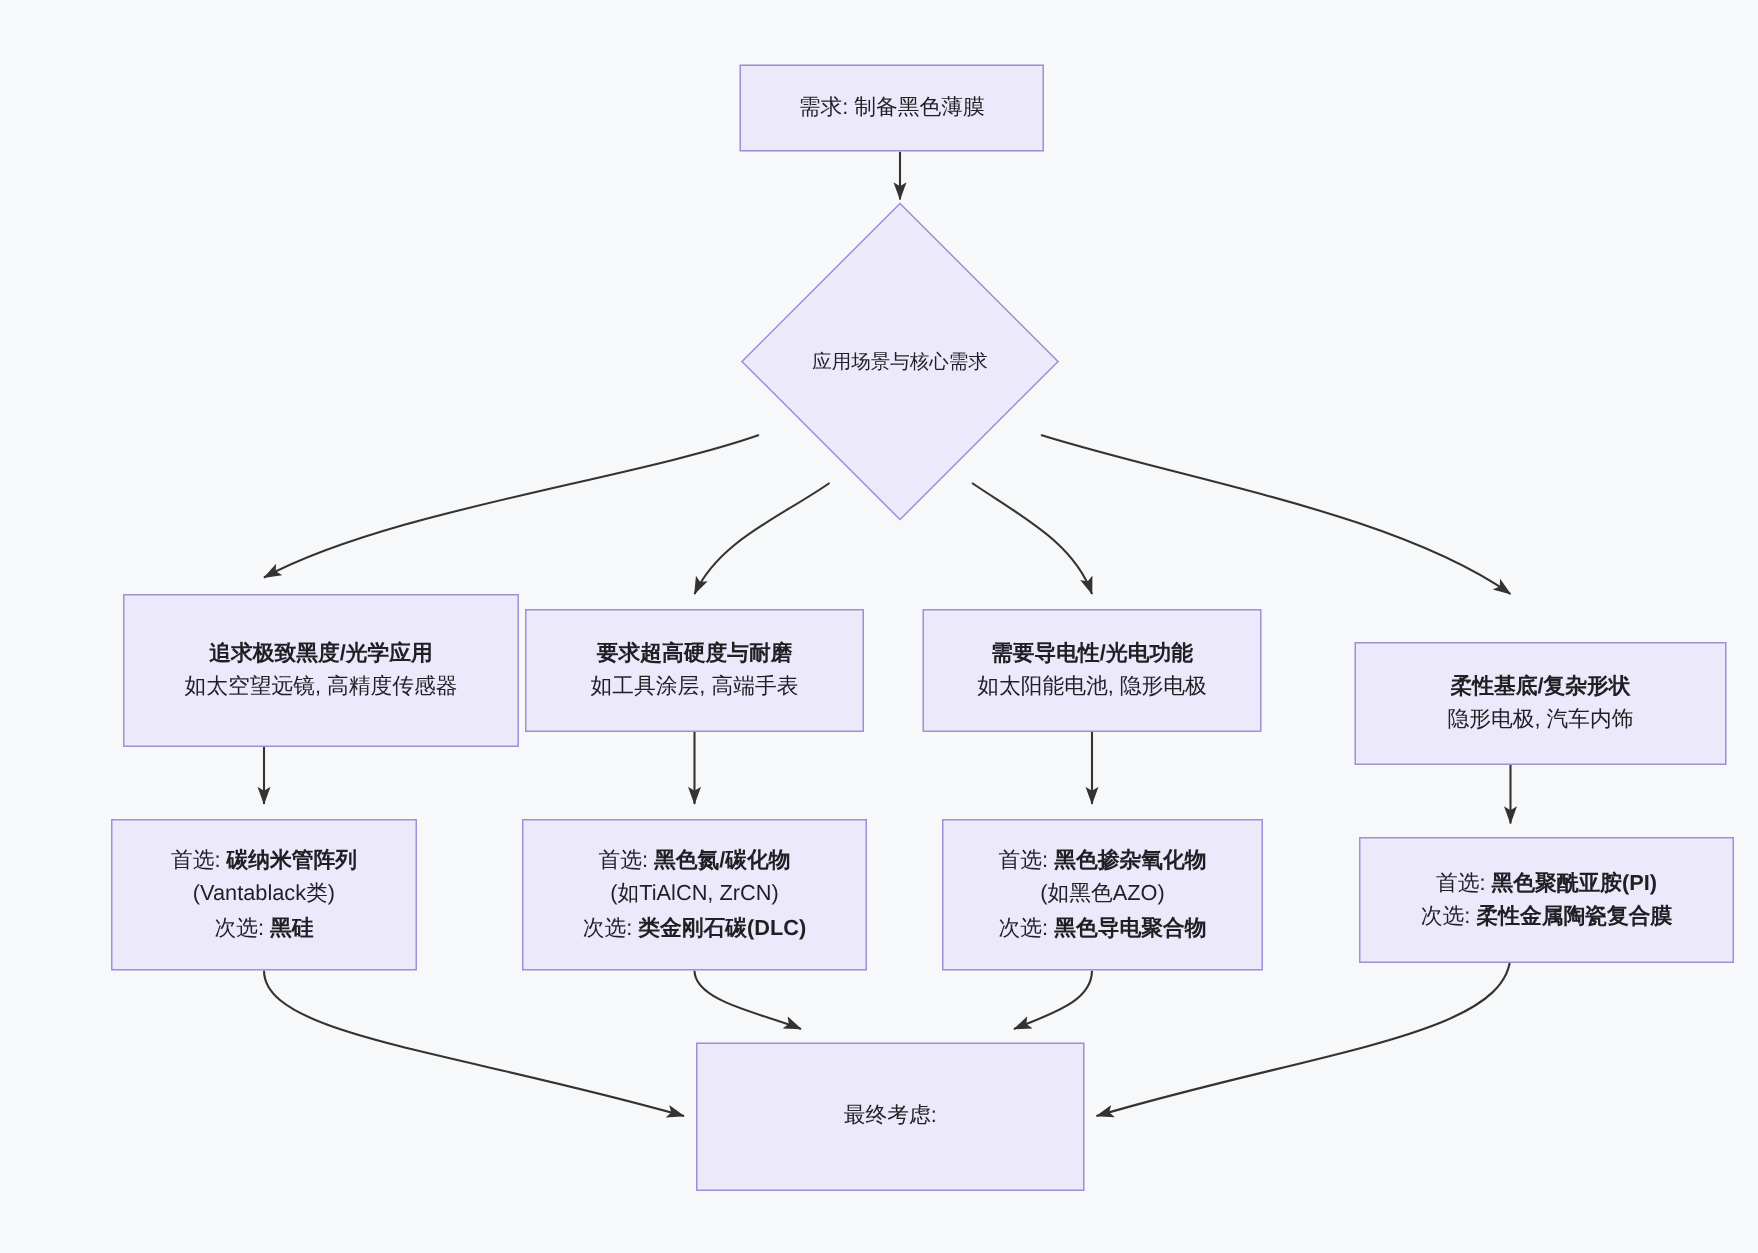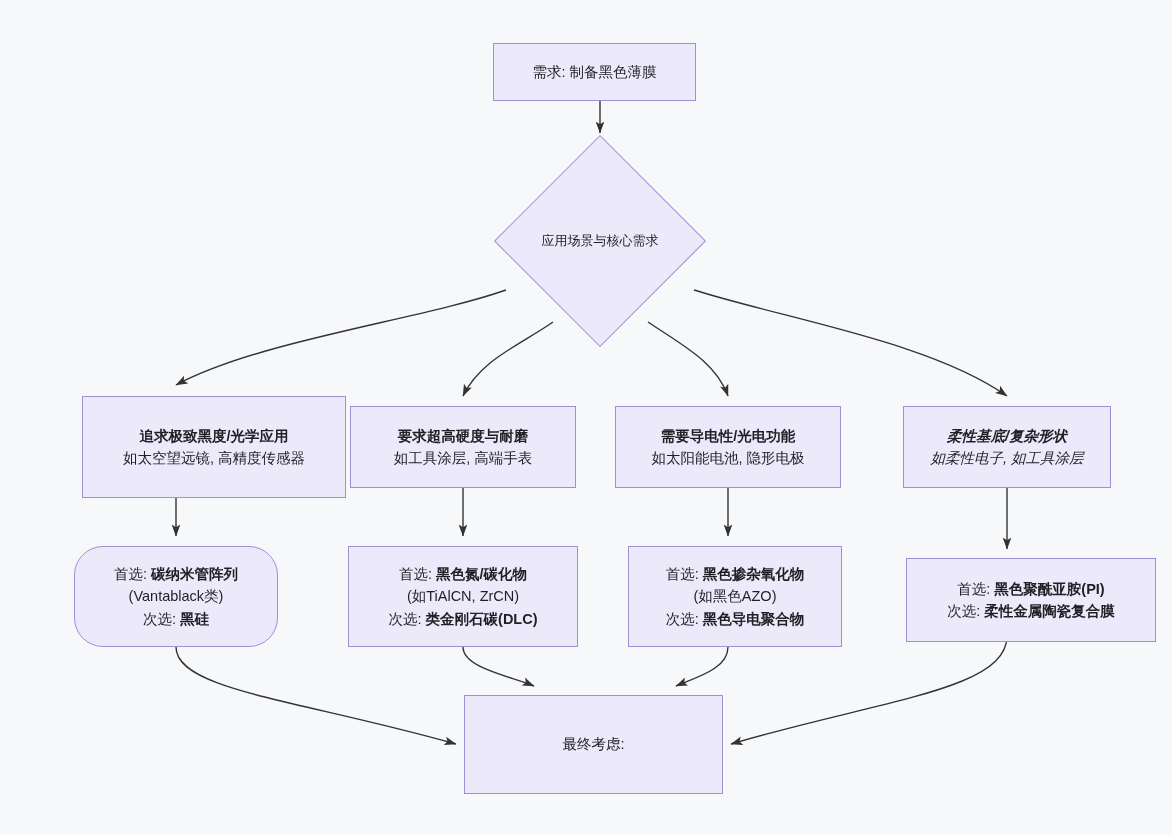--- a/index.html
+++ b/index.html
@@ -130,26 +130,26 @@
   <div class="node pad" style="left:350px; top:406px; width:226px; height:82px;">
     <span class="ln b">要求超高硬度与耐磨</span>
     <span class="ln">如工具涂层, 高端手表</span>
   </div>
 
   <div class="node pad" style="left:615px; top:406px; width:226px; height:82px;">
     <span class="ln b">需要导电性/光电功能</span>
     <span class="ln">如太阳能电池, 隐形电极</span>
   </div>
 
-  <div class="node pad" style="left:903px; top:406px; width:208px; height:82px;font-style:italic;">
+  <div class="node pad" style="left:903px; top:428px; width:248px; height:82px;">
     <span class="ln b">柔性基底/复杂形状</span>
-    <span class="ln">如柔性电子, 如工具涂层</span>
+    <span class="ln">隐形电极, 汽车内饰</span>
   </div>
 
-  <div class="node pad" style="left:74px; top:546px; width:204px; height:101px;border-radius:29px;">
+  <div class="node pad" style="left:74px; top:546px; width:204px; height:101px;">
     <span class="ln"><span>首选:</span> <span class="b">碳纳米管阵列</span></span>
     <span class="ln">(Vantablack类)</span>
     <span class="ln"><span>次选:</span> <span class="b">黑硅</span></span>
   </div>
 
   <div class="node pad" style="left:348px; top:546px; width:230px; height:101px;">
     <span class="ln"><span>首选:</span> <span class="b">黑色氮/碳化物</span></span>
     <span class="ln">(如TiAlCN, ZrCN)</span>
     <span class="ln"><span>次选:</span> <span class="b">类金刚石碳(DLC)</span></span>
   </div>

